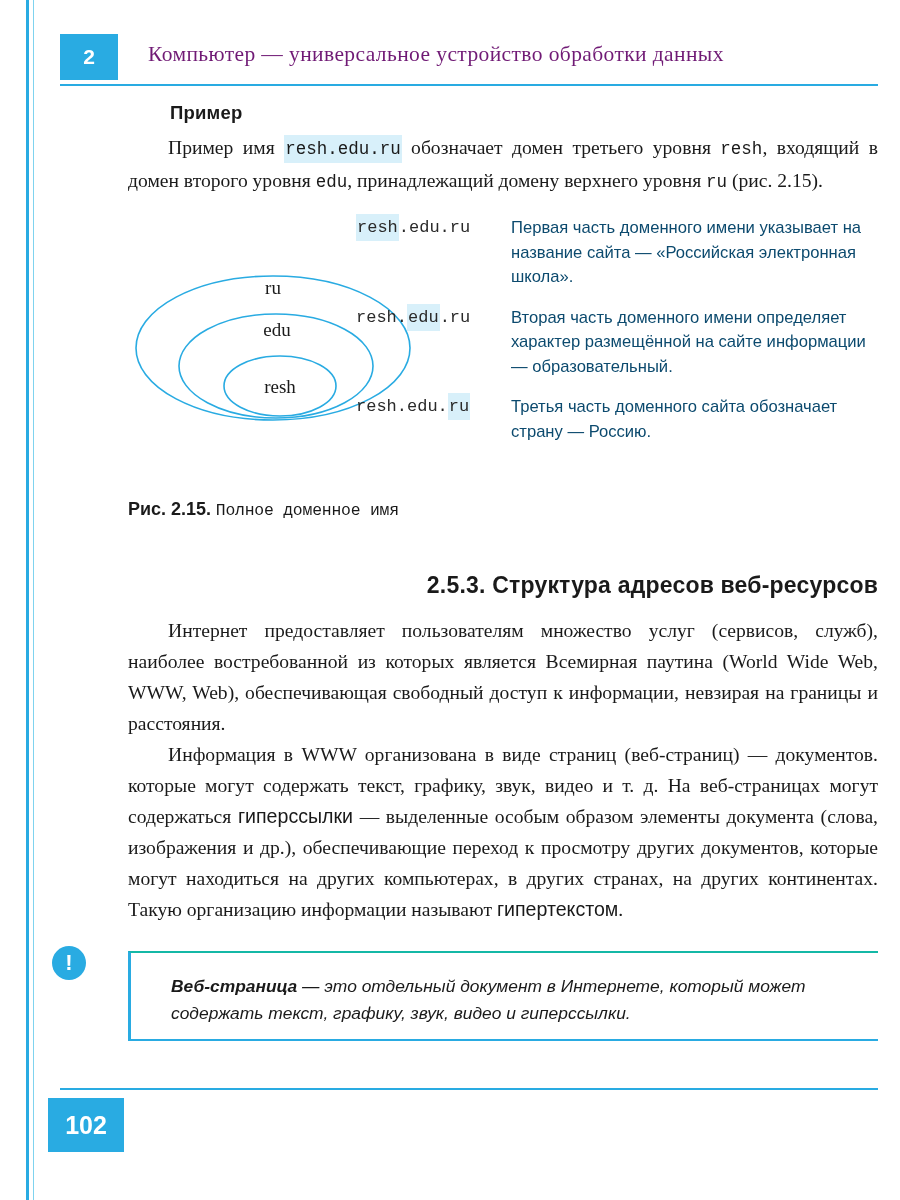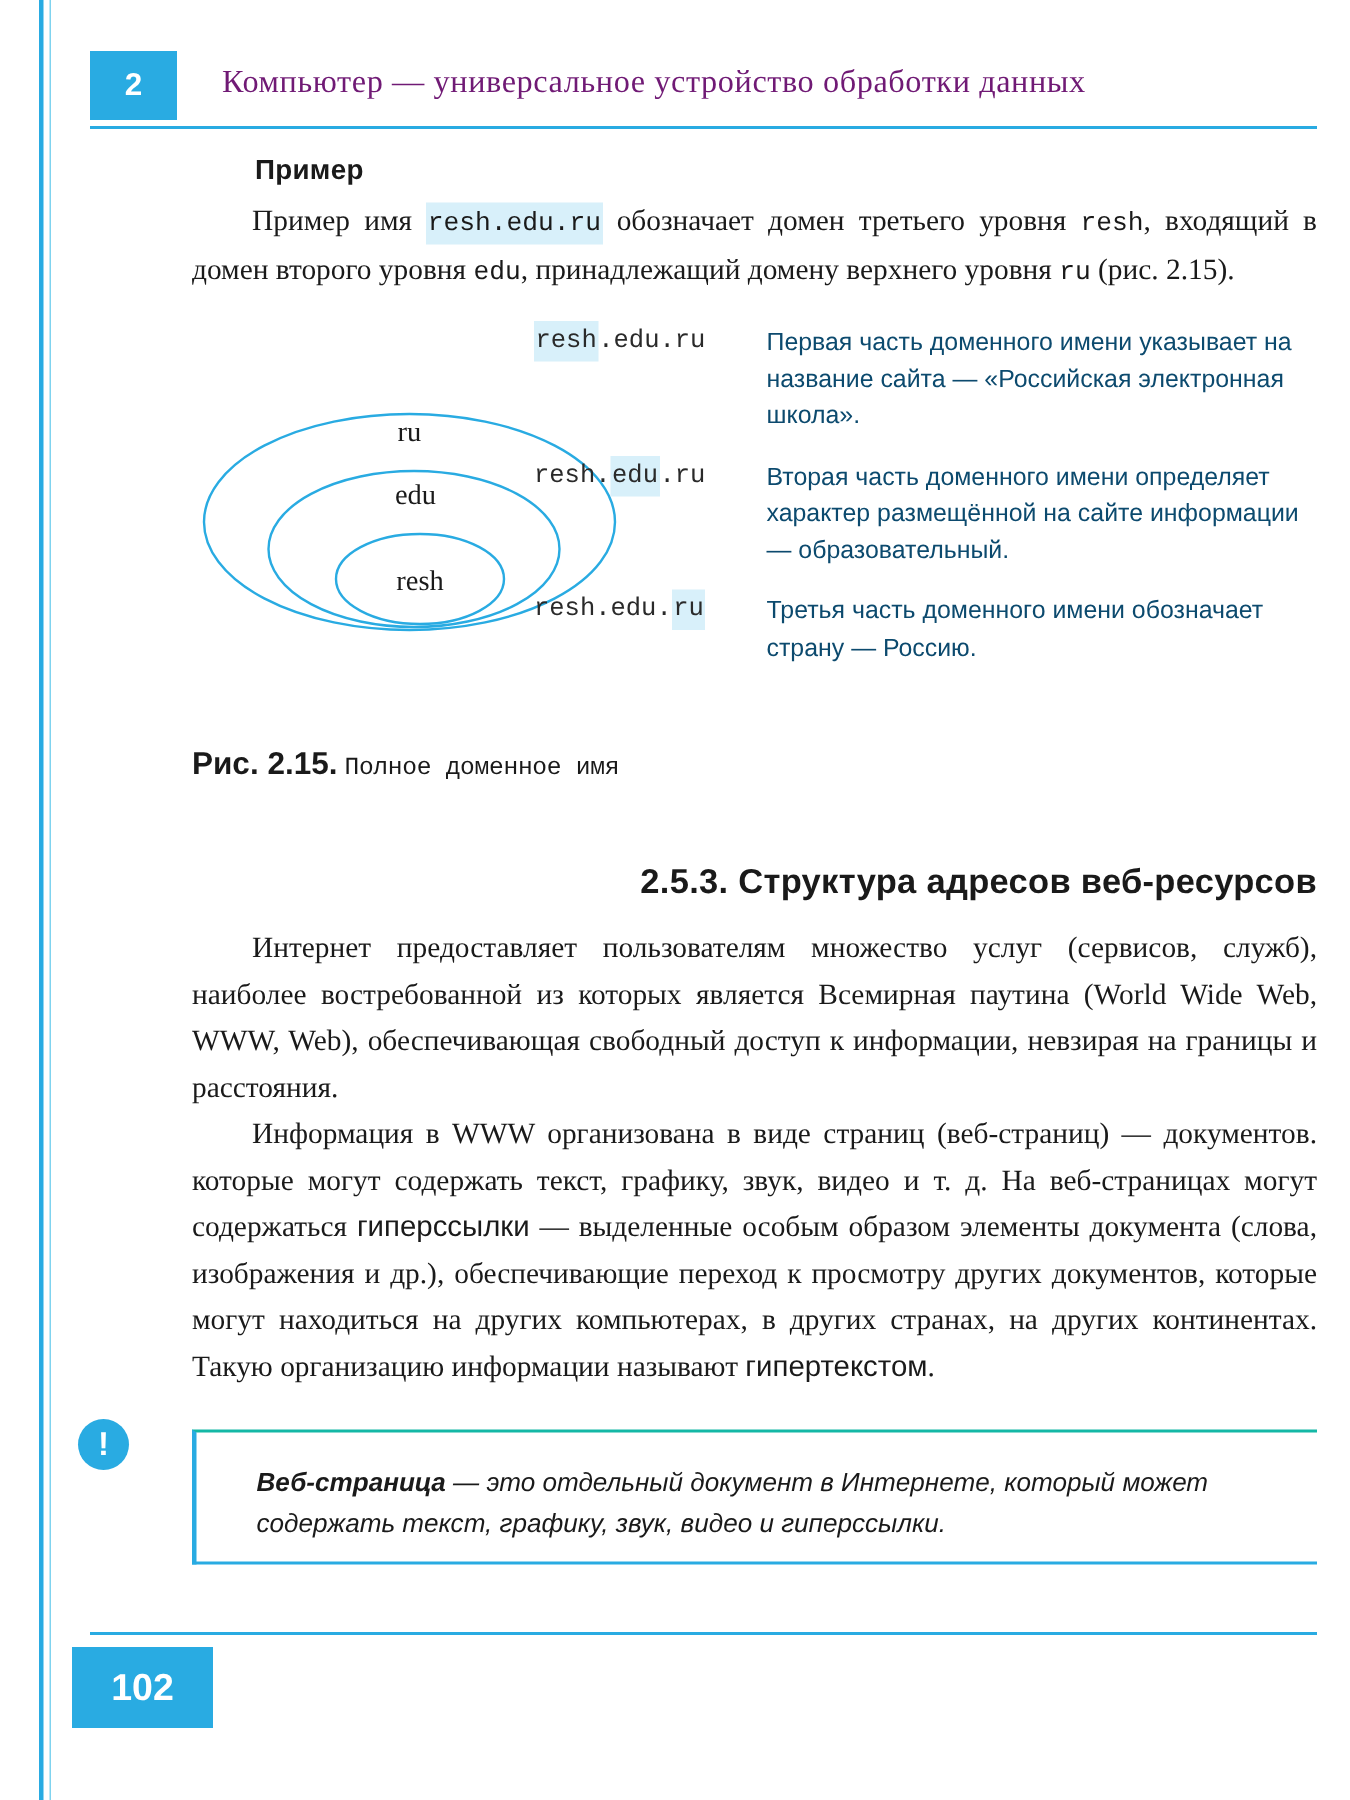--- a/index.html
+++ b/index.html
@@ -142,21 +142,21 @@
     font-size: 16.6px;
     line-height: 24.5px;
     color: #0c4a6e;
   }
   .fig-caption {
     margin-top: 2px;
     font-size: 18.6px;
   }
   .fig-caption b {
     font-family: "Liberation Sans", sans-serif;
-    font-size: 21px;
+    font-size: 18px;
   }
   .fig-caption .cap-txt {
     font-family: "Liberation Mono", monospace;
     font-size: 16.4px;
     letter-spacing: -0.2px;
   }
 
   
   h2.section {
     font-family: "Liberation Sans", sans-serif;
@@ -211,21 +211,21 @@
     left: 60px;
     top: 1088px;
     width: 818px;
     height: 2px;
     background: #29abe2;
   }
   .page-num {
     position: absolute;
     left: 48px;
     top: 1098px;
-    width: 94px;
+    width: 76px;
     height: 54px;
     background: #29abe2;
     color: #ffffff;
     font-family: "Liberation Sans", sans-serif;
     font-weight: bold;
     font-size: 25px;
     display: flex;
     align-items: center;
     justify-content: center;
   }
@@ -268,21 +268,21 @@
           <div class="desc">Первая часть доменного имени указывает на название сайта — «Российская электронная школа».</div>
         </div>
 
         <div class="frow">
           <div class="addr"><span>resh.</span><span class="hl">edu</span><span>.ru</span></div>
           <div class="desc">Вторая часть доменного имени определяет характер размещённой на сайте информации — образовательный.</div>
         </div>
 
         <div class="frow">
           <div class="addr"><span>resh.edu.</span><span class="hl">ru</span></div>
-          <div class="desc">Третья часть доменного имени обозначает страну — Россию.</div>
+          <div class="desc">Третья часть доменного сайта обозначает страну — Россию.</div>
         </div>
 
       </div>
     </div>
 
     <div class="fig-caption"><b>Рис. 2.15.</b> <span class="cap-txt">Полное доменное имя</span></div>
 
     <h2 class="section">2.5.3. Структура адресов веб-ресурсов</h2>
 
     <p class="indent">Интернет предоставляет пользователям множество услуг (сервисов, служб), наиболее востребованной из которых является Всемирная паутина (World Wide Web, WWW, Web), обеспечивающая свободный доступ к информации, невзирая на границы и расстояния.</p>

